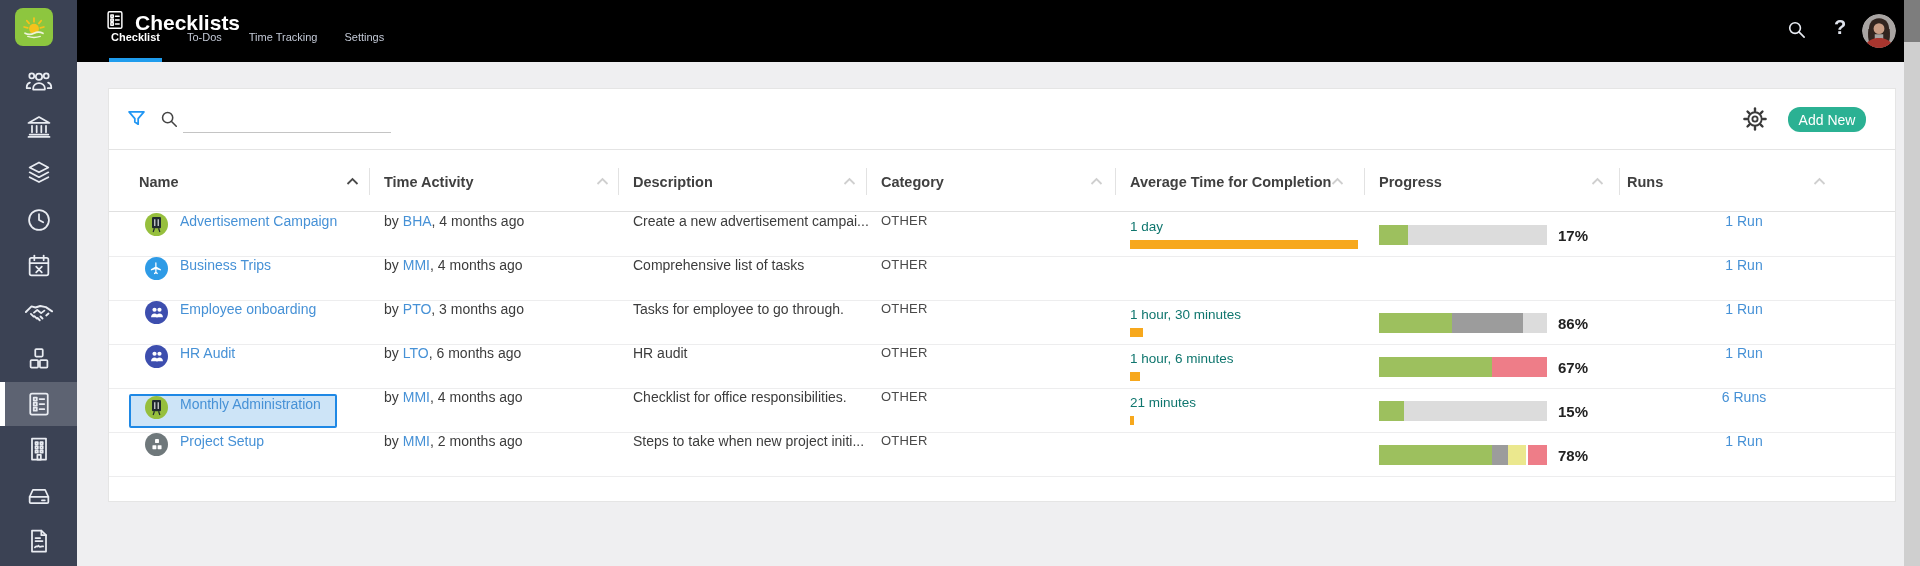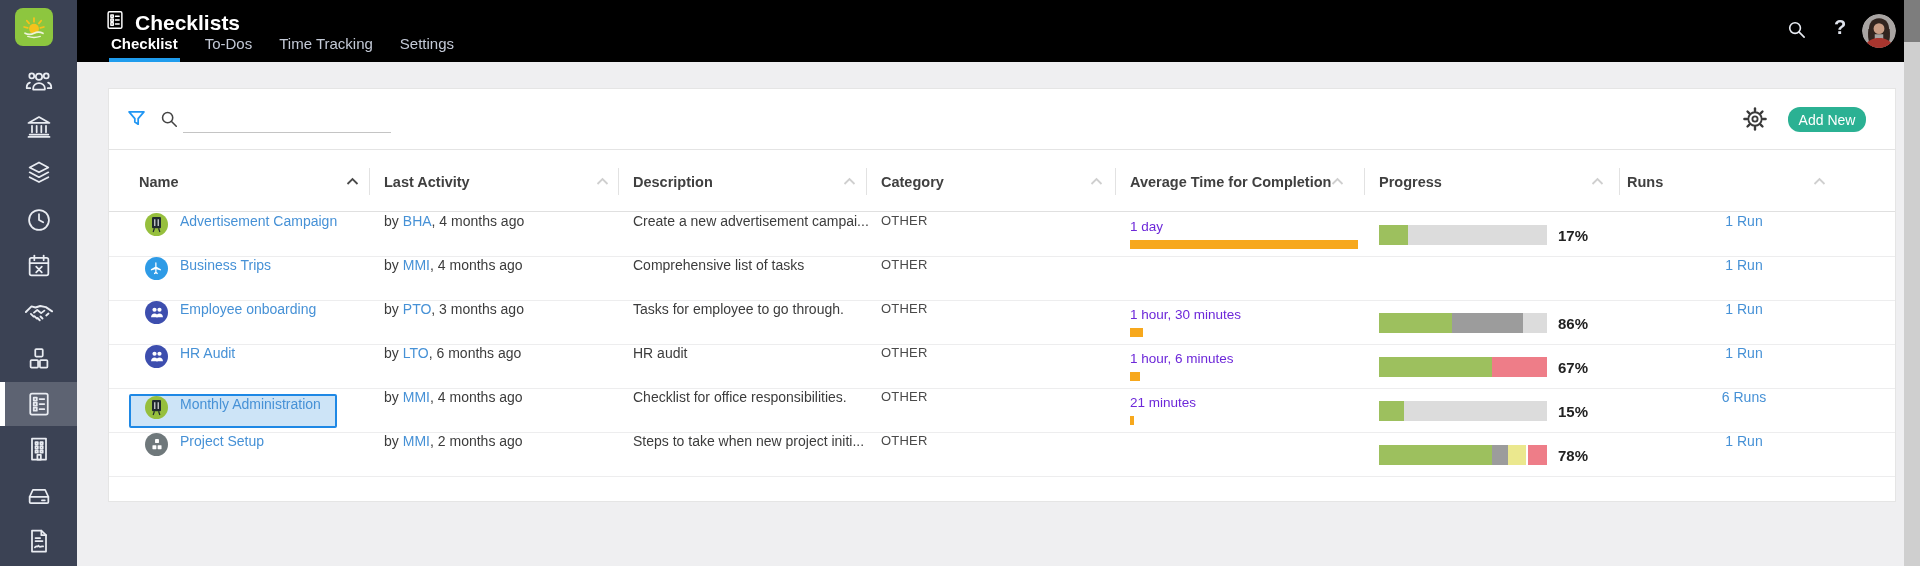--- a/index.html
+++ b/index.html
@@ -4,21 +4,21 @@
 <style>
   *{margin:0;padding:0;box-sizing:border-box}
   html,body{width:1920px;height:566px;overflow:hidden}
   body{position:relative;font-family:"Liberation Sans",sans-serif;background:#efeff1}
   a{text-decoration:none;cursor:pointer}
 
   
   .topbar{position:absolute;left:0;top:0;width:1904px;height:62px;background:#000000;z-index:2}
   .app-title{position:absolute;left:104px;top:9px;display:flex;align-items:center;gap:9px;color:#fff;font-size:21px;font-weight:600}
   .tabs{position:absolute;left:111px;bottom:0;display:flex;gap:27px;align-items:flex-end}
-  .tab{font-size:15px;color:#c3c9d6;position:relative;padding-bottom:10px;cursor:pointer}
+  .tab{font-size:11px;color:#c3c9d6;position:relative;padding-bottom:19px;cursor:pointer}
   .tab.active{color:#fff;font-weight:700}
   .tab.active::after{content:"";position:absolute;left:-2px;right:-2px;bottom:0;height:4px;background:#1f9ced}
   .top-search{position:absolute;left:1786px;top:19px;cursor:pointer}
   .top-help{position:absolute;left:1834px;top:16px;font-size:20px;font-weight:600;color:#dfe3ec;cursor:pointer}
   .top-avatar{position:absolute;left:1862px;top:14px;width:34px;height:34px;border-radius:50%;overflow:hidden;cursor:pointer}
 
   
   .sidebar{position:absolute;left:0;top:0;width:77px;height:566px;background:#3b4254;z-index:5}
   .logo{position:absolute;left:15px;top:8px;width:38px;height:38px;border-radius:8px;background:#8dc63f;display:flex;align-items:center;justify-content:center;cursor:pointer}
   .side-item{position:absolute;left:0;width:77px;height:44px;display:flex;align-items:center;justify-content:center;cursor:pointer}
@@ -52,21 +52,21 @@
   .c-name{left:36px;gap:12px}
   .c-name.sel{left:20px;top:5px;height:34px;padding:0 14px;background:#cde4f7;border:2px solid #1e88e5;border-radius:2px}
   .row-icon{width:23px;height:23px;border-radius:50%;display:flex;align-items:center;justify-content:center;flex:0 0 auto}
   .name-link{color:#4691d6;font-size:14px;white-space:nowrap}
   .c-act{left:275px;white-space:nowrap}
   .c-act .by{margin-right:4px}
   .user-link{color:#4691d6}
   .c-desc{left:524px;white-space:nowrap}
   .c-cat{left:772px;font-size:13px;color:#4a4a4a;letter-spacing:.2px}
   .c-atc{left:1021px;top:0;height:44px;display:block}
-  .atc-label{display:block;margin-top:6px;font-size:13.5px;color:#6d28d9}
+  .atc-label{display:block;margin-top:6px;font-size:13.5px;color:#0f766e}
   .atc-bar{display:block;margin-top:6px;height:9px;background:#f7a81d}
   .prog-bar{position:absolute;left:1270px;top:12px;width:168px;height:20px;display:flex;overflow:hidden}
   .prog-bar.track{background:#dcdcdc}
   .prog-bar span{height:100%}
   .prog-label{position:absolute;left:1449px;top:0;height:44px;display:flex;align-items:center;font-size:15px;font-weight:700;color:#222}
   .c-runs{left:1510px;width:250px;justify-content:center}
   .runs-link{color:#4691d6}
 </style>
 </head>
 <body>
@@ -263,21 +263,21 @@
             <line x1="17.2" y1="17.2" x2="18.9" y2="18.9"></line>
           <line x1="5.1" y1="18.9" x2="6.8" y2="17.2"></line>
             <line x1="17.2" y1="6.8" x2="18.9" y2="5.1"></line>
         </g>
       </svg>
     </div>
     <button class="add-new">Add New</button>
 
     <div class="thead">
       <div class="th" style="left:30px">Name</div>
-      <div class="th" style="left:275px">Last Activity</div>
+      <div class="th" style="left:275px">Time Activity</div>
       <div class="th" style="left:524px">Description</div>
       <div class="th" style="left:772px">Category</div>
       <div class="th" style="left:1021px">Average Time for Completion</div>
       <div class="th" style="left:1270px">Progress</div>
       <div class="th" style="left:1518px">Runs</div>
 
       <div class="caret" style="left:237px">
           <svg width="13" height="9" viewBox="0 0 13 9">
             <polyline points="1.5,7 6.5,2 11.5,7" fill="none" stroke="#4a4a4a" stroke-width="1.8"></polyline>
           </svg>

